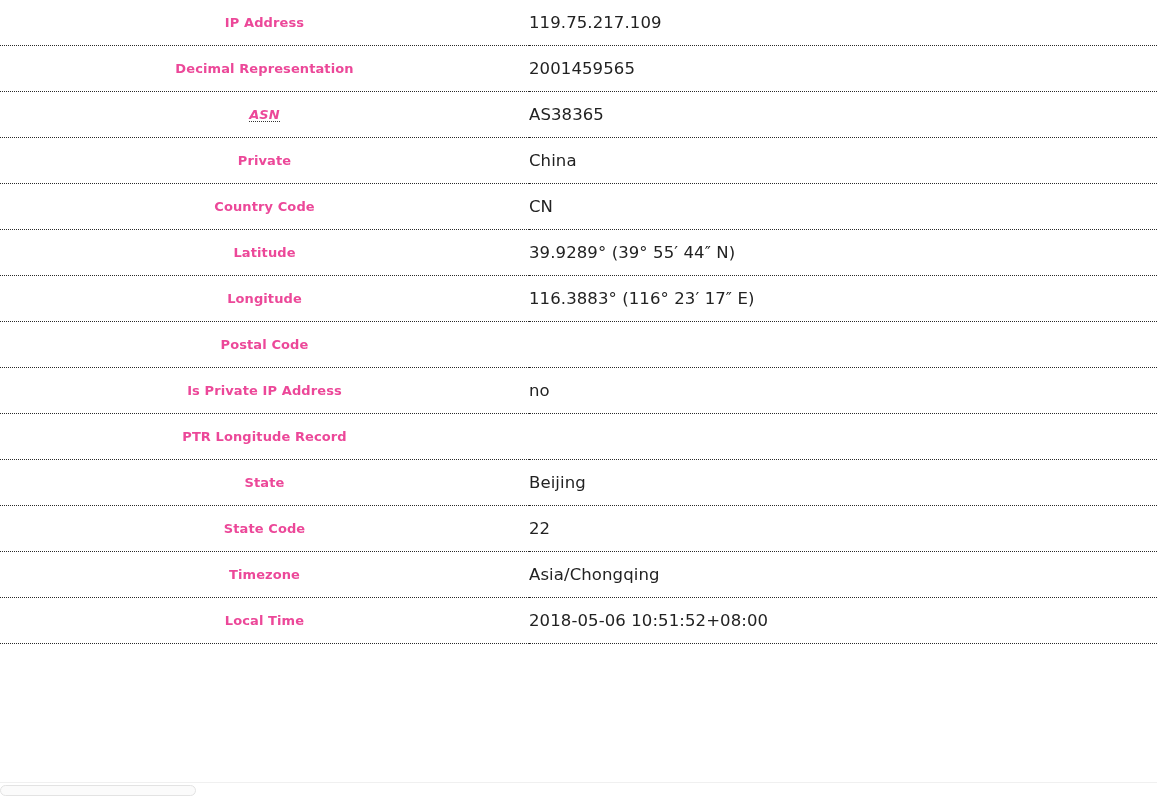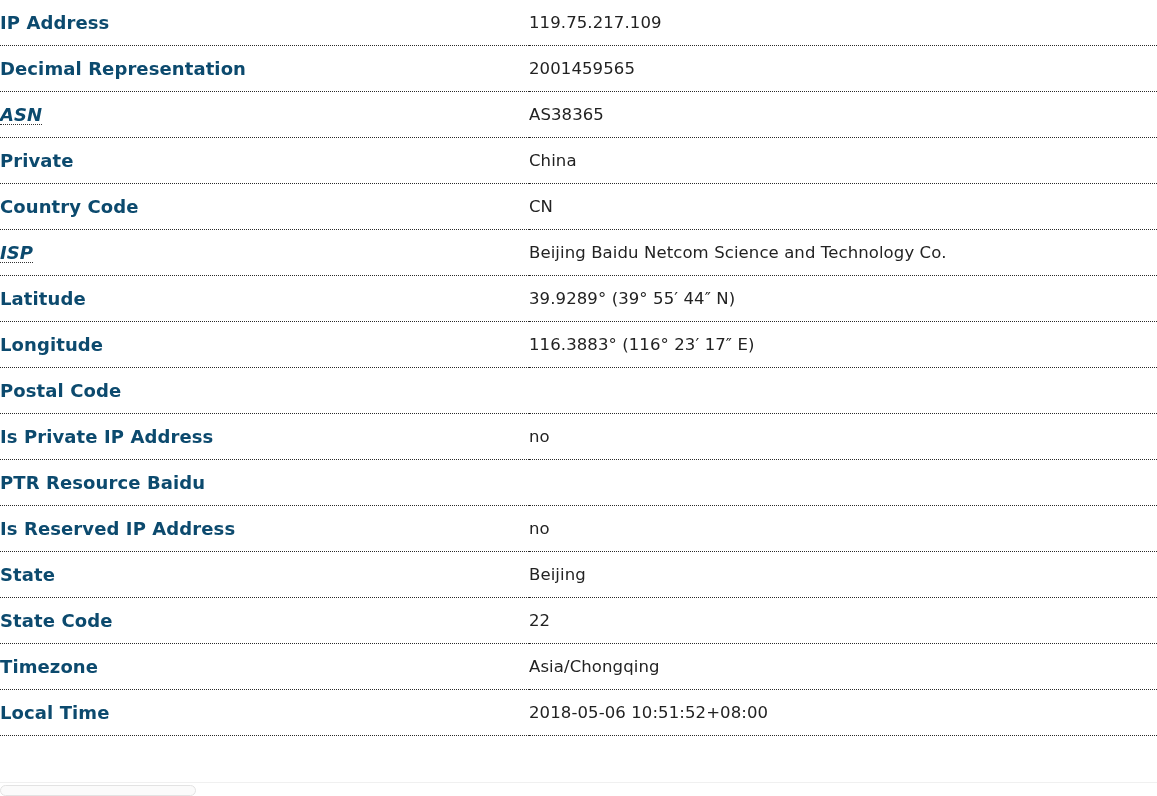--- a/index.html
+++ b/index.html
@@ -42,23 +42,24 @@
   
   #ip-info-table tr:first-child td {
     height: 41px;
     line-height: 41px;
   }
 
   td.label-cell {
     width: 529px;
     padding-left: 34px;
     font-weight: bold;
-    font-size: 18px;
-    color: #0c4a6e;
+    font-size: 13px;
+    color: #ec4899;
     letter-spacing: 0.1px;
+    text-align: center;
   }
 
   td.value-cell {
     padding-left: 0;
     font-weight: normal;
     font-size: 16.5px;
     color: #222222;
     letter-spacing: 0.1px;
     margin-left: 20px;
   }
@@ -111,46 +112,38 @@
       </tr>
       <tr>
         <td class="label-cell"><span>Private</span></td>
         <td class="value-cell"><span>China</span></td>
       </tr>
       <tr>
         <td class="label-cell"><span>Country Code</span></td>
         <td class="value-cell"><span>CN</span></td>
       </tr>
       <tr>
-        <td class="label-cell"><span class="abbr-label">ISP</span></td>
-        <td class="value-cell"><span>Beijing Baidu Netcom Science and Technology Co.</span></td>
-      </tr>
-      <tr>
         <td class="label-cell"><span>Latitude</span></td>
         <td class="value-cell"><span>39.9289° (39° 55′ 44″ N)</span></td>
       </tr>
       <tr>
         <td class="label-cell"><span>Longitude</span></td>
         <td class="value-cell"><span>116.3883° (116° 23′ 17″ E)</span></td>
       </tr>
       <tr>
         <td class="label-cell"><span>Postal Code</span></td>
         <td class="value-cell"><span></span></td>
       </tr>
       <tr>
         <td class="label-cell"><span>Is Private IP Address</span></td>
         <td class="value-cell"><span>no</span></td>
       </tr>
       <tr>
-        <td class="label-cell"><span>PTR Resource Baidu</span></td>
+        <td class="label-cell"><span>PTR Longitude Record</span></td>
         <td class="value-cell"><span></span></td>
-      </tr>
-      <tr>
-        <td class="label-cell"><span>Is Reserved IP Address</span></td>
-        <td class="value-cell"><span>no</span></td>
       </tr>
       <tr>
         <td class="label-cell"><span>State</span></td>
         <td class="value-cell"><span>Beijing</span></td>
       </tr>
       <tr>
         <td class="label-cell"><span>State Code</span></td>
         <td class="value-cell"><span>22</span></td>
       </tr>
       <tr>

